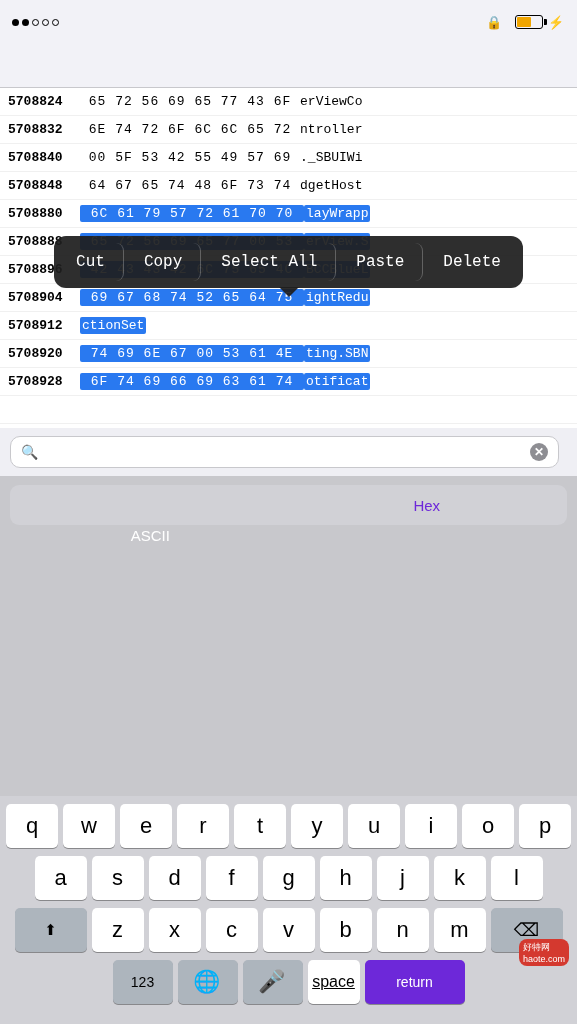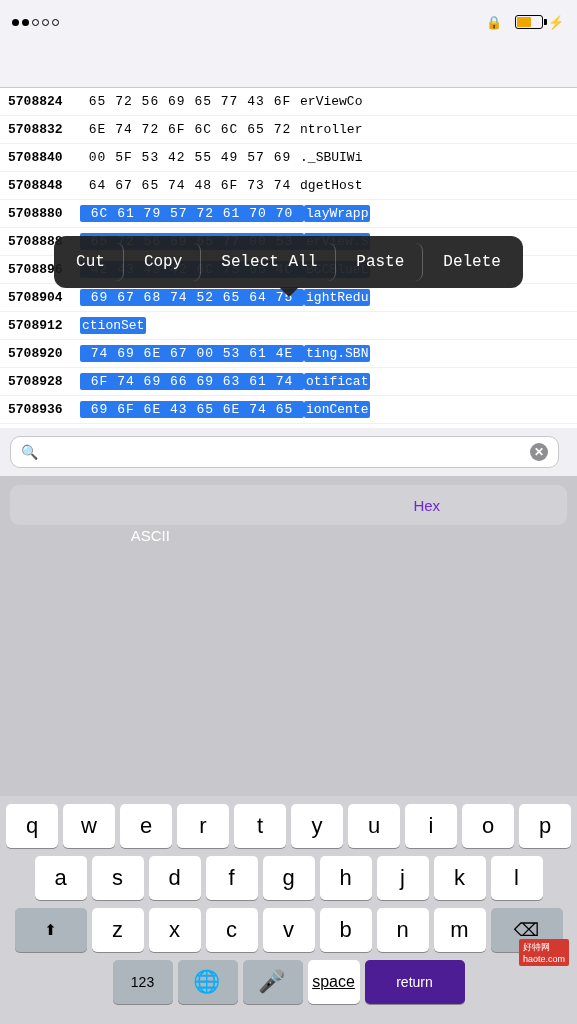--- a/index.html
+++ b/index.html
@@ -261,21 +261,21 @@
       min-width: 64px;
       max-width: 72px;
       font-size: 15px;
       font-weight: 500;
     }
     .key.dark {
       background: #adb5bd;
       color: #000;
     }
     .key.blue {
-      background: #4c1d95;
+      background: #6d28d9;
       color: #fff;
     }
     .keyboard-bottom-row {
       display: flex;
       gap: 5px;
       margin-bottom: 16px;
     }
     .key-123 { min-width: 54px; max-width: 60px; font-size: 14px; font-weight: 500; }
     .key-globe { min-width: 54px; max-width: 60px; }
     .key-mic { min-width: 54px; max-width: 60px; }
@@ -284,21 +284,21 @@
     .delete-icon { font-size: 18px; }
 
     .watermark {
       position: absolute;
       bottom: 58px;
       right: 8px;
       background: #d4392f;
       color: #fff;
       font-size: 9px;
       padding: 2px 4px;
-      border-radius: 2px;
+      border-radius: 8px;
       z-index: 200;
     }
   </style>
 </head>
 <body>
 
 <div class="status-bar">
   <div class="status-left">
     <div class="signal-dots">
       <div class="dot"></div>
@@ -374,25 +374,20 @@
   </div>
       <div class="hex-row selected-blue">
     <span class="hex-addr">5708920</span>
     <span class="hex-bytes">&nbsp;74 69 6E 67 00 53 61 4E&nbsp;</span>
     <span class="hex-ascii">ting.SBN</span>
   </div>
       <div class="hex-row selected-blue">
     <span class="hex-addr">5708928</span>
     <span class="hex-bytes">&nbsp;6F 74 69 66 69 63 61 74&nbsp;</span>
     <span class="hex-ascii">otificat</span>
-  </div>
-      <div class="hex-row selected-blue">
-    <span class="hex-addr">5708936</span>
-    <span class="hex-bytes">&nbsp;69 6F 6E 43 65 6E 74 65&nbsp;</span>
-    <span class="hex-ascii">ionCente</span>
   </div>
       <div class="hex-row selected-blue">
     
     
     
   </div>
     </div>
 
   <div class="context-menu-overlay">
     <div class="context-menu" id="context-menu-bar">

